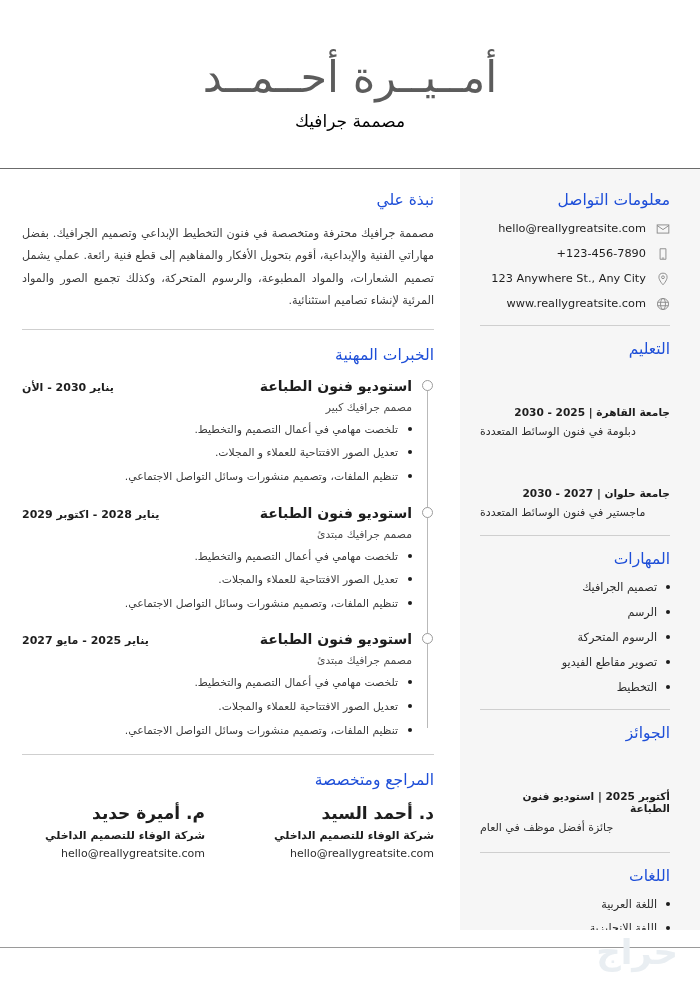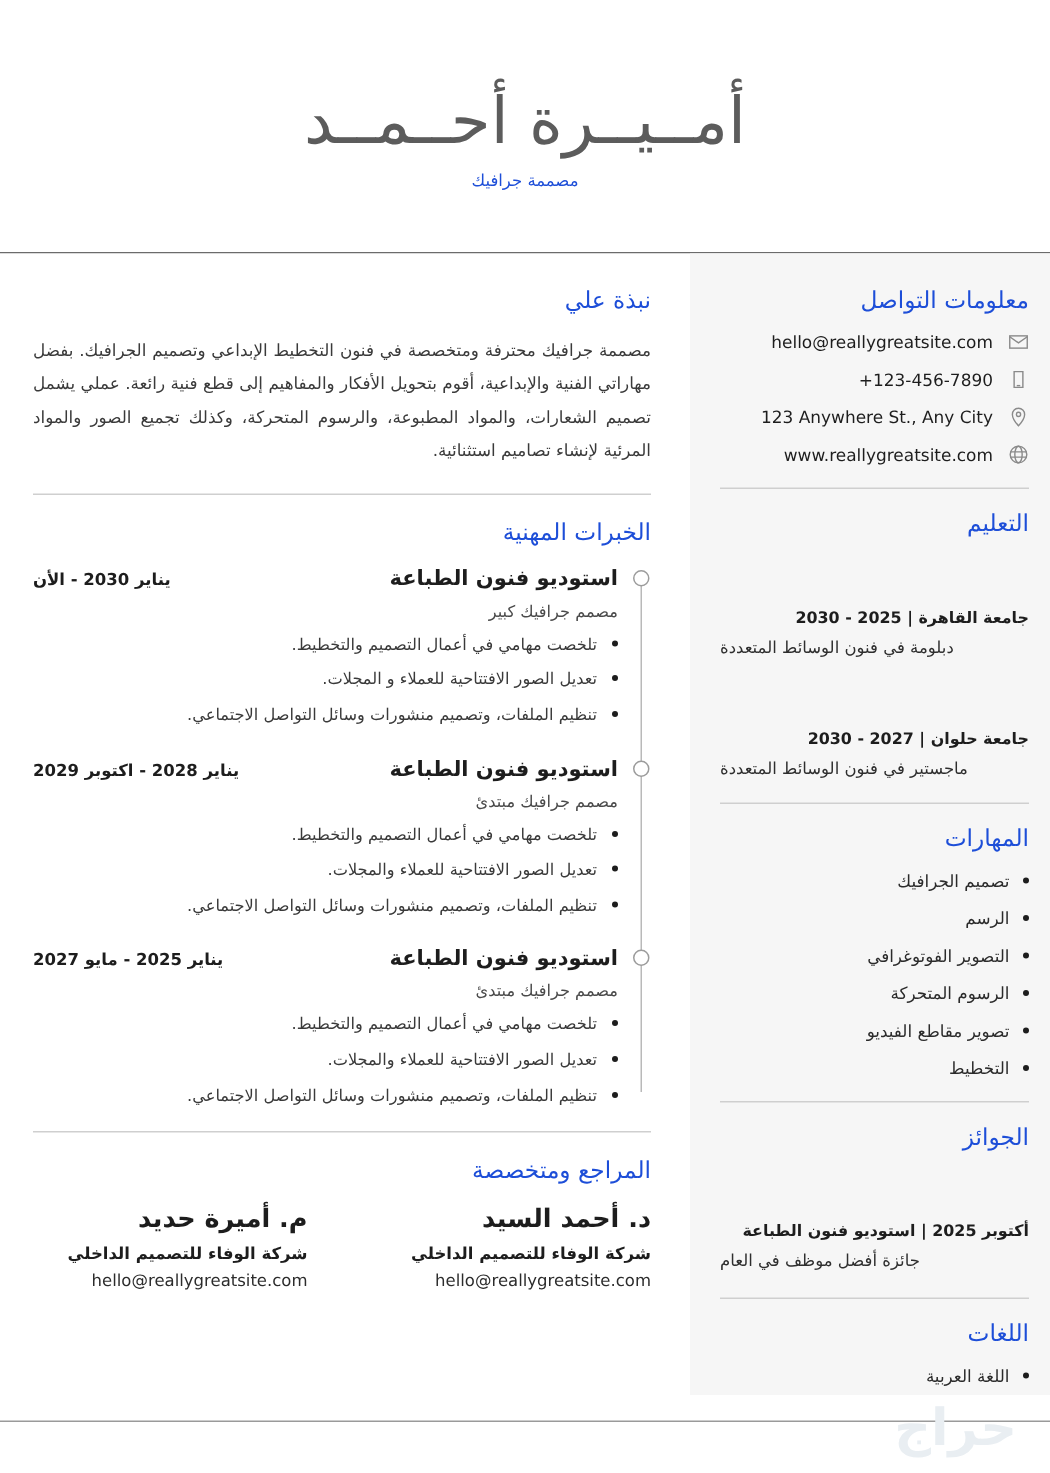--- a/index.html
+++ b/index.html
@@ -35,22 +35,22 @@
     font-size: 43px;
     font-weight: 400;
     color: #5c5c5c;
     letter-spacing: 1px;
     line-height: 1.15;
     direction: rtl;
     white-space: nowrap;
   }
   .job-title {
     margin-top: 8px;
-    font-size: 11px;
-    color: #1d4ed8;
+    font-size: 17px;
+    color: #000000;
     letter-spacing: 1.6px;
     direction: rtl;
   }
 
   .rule-top {
     height: 1px;
     background: #6b6b6b;
     width: 100%;
     flex: 0 0 auto;
   }
@@ -67,21 +67,21 @@
   
   .main-col {
     width: 460px;
     padding: 22px 26px 0 22px;
     direction: rtl;
     order: 2;
   }
   .side-col {
     width: 240px;
     background: #f6f6f6;
-    padding: 22px 14px 0 20px;
+    padding: 22px 30px 0 20px;
     direction: rtl;
     order: 1;
   }
 
   
   .sec-h {
     font-size: 15.5px;
     color: #1d4ed8;
     font-weight: 400;
     text-align: right;
@@ -459,21 +459,20 @@
           <div class="edu-sub">ماجستير في فنون الوسائط المتعددة</div>
         </div>
       </div>
 
       <div class="divider"></div>
 
       <div class="sec-h">المهارات</div>
       <ul class="side-list">
         <li>تصميم الجرافيك</li>
         <li>الرسم</li>
-        <li>التصوير الفوتوغرافي</li>
         <li>الرسوم المتحركة</li>
         <li>تصوير مقاطع الفيديو</li>
         <li>التخطيط</li>
       </ul>
 
       <div class="divider"></div>
 
       <div class="sec-h">الجوائز</div>
       <div class="edu-item">
         <div class="edu-head">أكتوبر 2025  |  استوديو فنون الطباعة</div>

